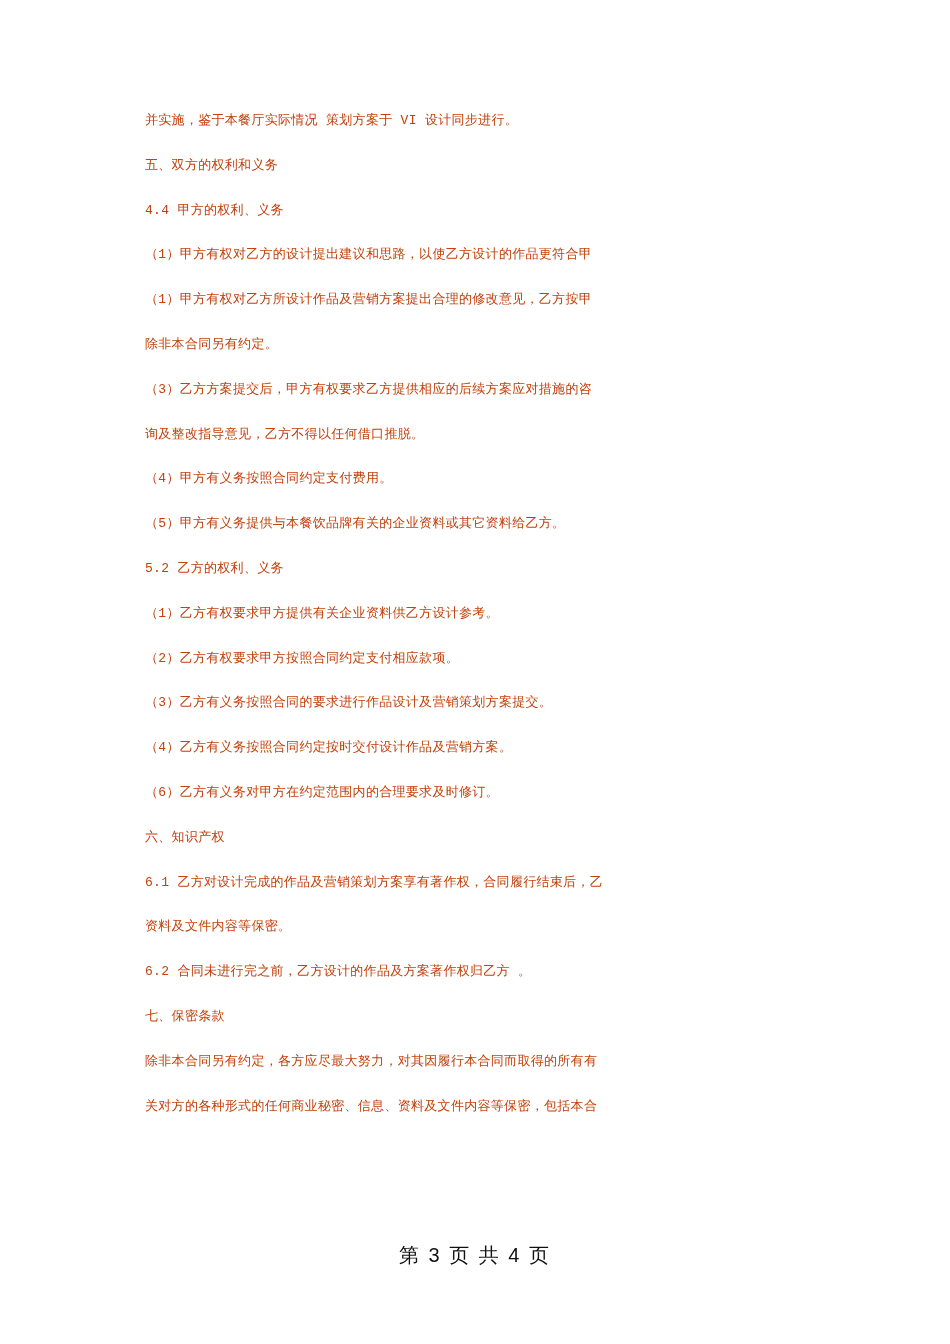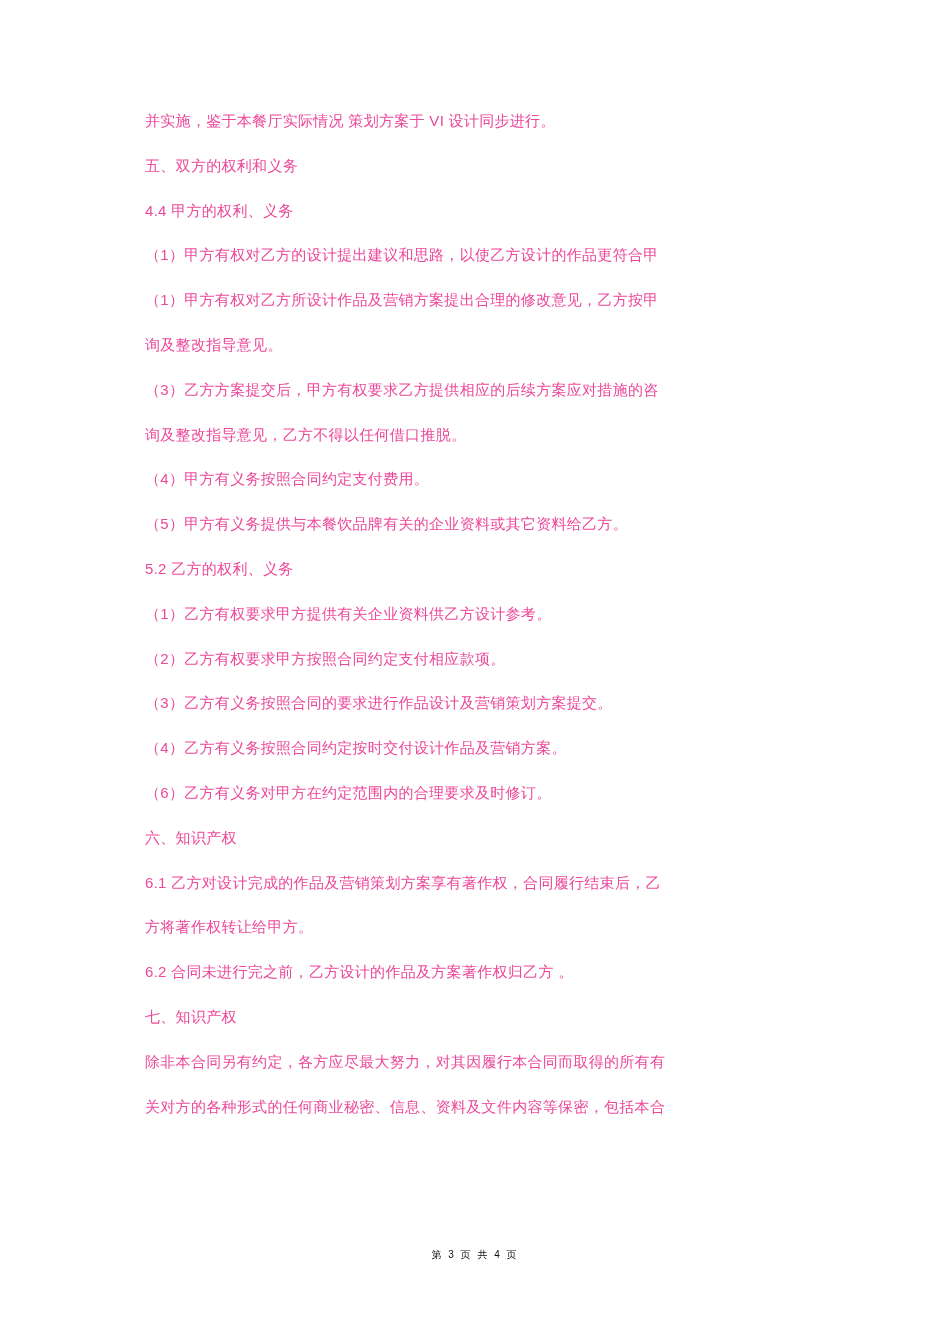--- a/index.html
+++ b/index.html
@@ -23,62 +23,63 @@
     height: 1344px;
     background: #ffffff;
   }
   .doc-body {
     position: absolute;
     top: 99px;
     left: 145px;
     right: 60px;
   }
   .doc-line {
-    font-size: 15px;
+    font-size: 13px;
     line-height: 44.8px;
     height: 44.8px;
     white-space: pre;
     letter-spacing: 0.3px;
-    color: #ec4899;
+    color: #c2410c;
+    font-family: Liberation Mono, monospace;
   }
   .doc-footer {
     position: absolute;
     top: 1240px;
     left: 0;
     width: 950px;
     text-align: center;
-    font-size: 10px;
+    font-size: 20px;
     line-height: 30px;
     letter-spacing: 2px;
     color: #111111;
   }
 </style>
 </head>
 <body>
 
 <div class="doc-page">
   <div class="doc-body">
     <div class="doc-line">并实施，鉴于本餐厅实际情况 策划方案于 VI 设计同步进行。</div>
     <div class="doc-line">五、双方的权利和义务</div>
     <div class="doc-line">4.4 甲方的权利、义务</div>
     <div class="doc-line">（1）甲方有权对乙方的设计提出建议和思路，以使乙方设计的作品更符合甲</div>
     <div class="doc-line">（1）甲方有权对乙方所设计作品及营销方案提出合理的修改意见，乙方按甲</div>
-    <div class="doc-line">询及整改指导意见。</div>
+    <div class="doc-line">除非本合同另有约定。</div>
     <div class="doc-line">（3）乙方方案提交后，甲方有权要求乙方提供相应的后续方案应对措施的咨</div>
     <div class="doc-line">询及整改指导意见，乙方不得以任何借口推脱。</div>
     <div class="doc-line">（4）甲方有义务按照合同约定支付费用。</div>
     <div class="doc-line">（5）甲方有义务提供与本餐饮品牌有关的企业资料或其它资料给乙方。</div>
     <div class="doc-line">5.2 乙方的权利、义务</div>
     <div class="doc-line">（1）乙方有权要求甲方提供有关企业资料供乙方设计参考。</div>
     <div class="doc-line">（2）乙方有权要求甲方按照合同约定支付相应款项。</div>
     <div class="doc-line">（3）乙方有义务按照合同的要求进行作品设计及营销策划方案提交。</div>
     <div class="doc-line">（4）乙方有义务按照合同约定按时交付设计作品及营销方案。</div>
     <div class="doc-line">（6）乙方有义务对甲方在约定范围内的合理要求及时修订。</div>
     <div class="doc-line">六、知识产权</div>
     <div class="doc-line">6.1 乙方对设计完成的作品及营销策划方案享有著作权，合同履行结束后，乙</div>
-    <div class="doc-line">方将著作权转让给甲方。</div>
+    <div class="doc-line">资料及文件内容等保密。</div>
     <div class="doc-line">6.2 合同未进行完之前，乙方设计的作品及方案著作权归乙方 。</div>
-    <div class="doc-line">七、知识产权</div>
+    <div class="doc-line">七、保密条款</div>
     <div class="doc-line">除非本合同另有约定，各方应尽最大努力，对其因履行本合同而取得的所有有</div>
     <div class="doc-line">关对方的各种形式的任何商业秘密、信息、资料及文件内容等保密，包括本合</div>
   </div>
   <div class="doc-footer">第 3 页 共 4 页</div>
 </div>
 
 </body></html>

